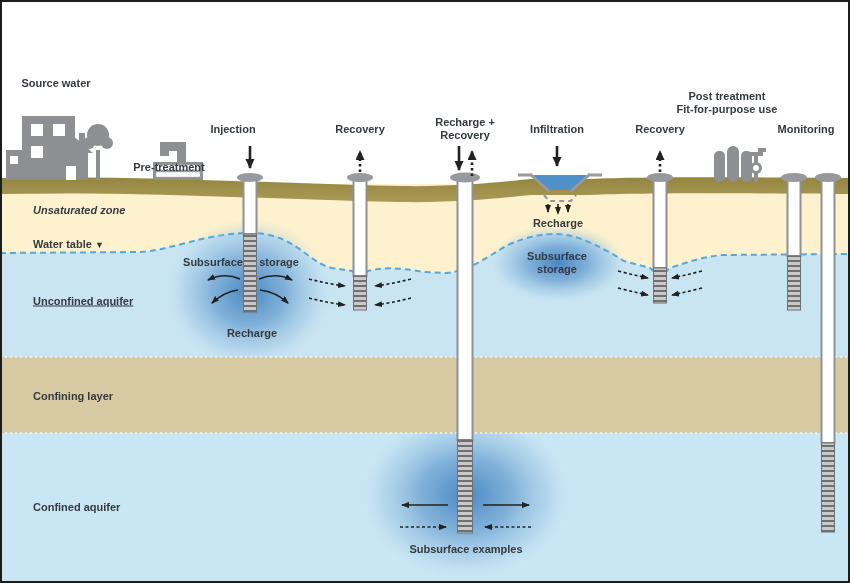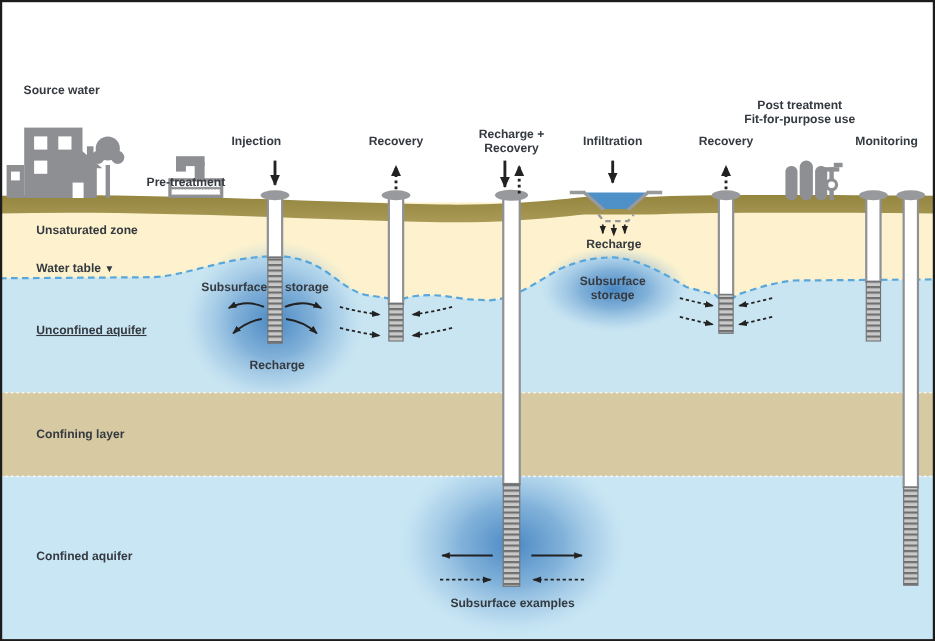--- a/index.html
+++ b/index.html
@@ -210,21 +210,21 @@
     <span>Recovery</span>
   </div>
   <div class="lbl" style="left:557px;top:129px;">Infiltration</div>
   <div class="lbl" style="left:660px;top:129px;">Recovery</div>
   <div class="lbl" style="left:727px;top:103px;">
     <span>Post treatment</span><br>
     <span>Fit-for-purpose use</span>
   </div>
   <div class="lbl" style="left:806px;top:129px;">Monitoring</div>
 
-  <div class="lbl left" style="left:33px;top:210px;">Unsaturated zone</div>
+  <div class="lbl left" style="left:33px;top:210px;font-style:italic;">Unsaturated zone</div>
   <div class="lbl left" style="left:33px;top:245px;text-align:center;">
     <span>Water table</span><span class="wt-marker">▼</span>
   </div>
   <div class="lbl left" style="left:33px;top:301px;text-decoration:underline;">Unconfined aquifer</div>
   <div class="lbl left" style="left:33px;top:396px;">Confining layer</div>
   <div class="lbl left" style="left:33px;top:507px;">Confined aquifer</div>
 
   <div class="lbl" style="left:213px;top:262px;">Subsurface</div>
   <div class="lbl" style="left:279px;top:262px;">storage</div>
   <div class="lbl" style="left:252px;top:333px;">Recharge</div>

